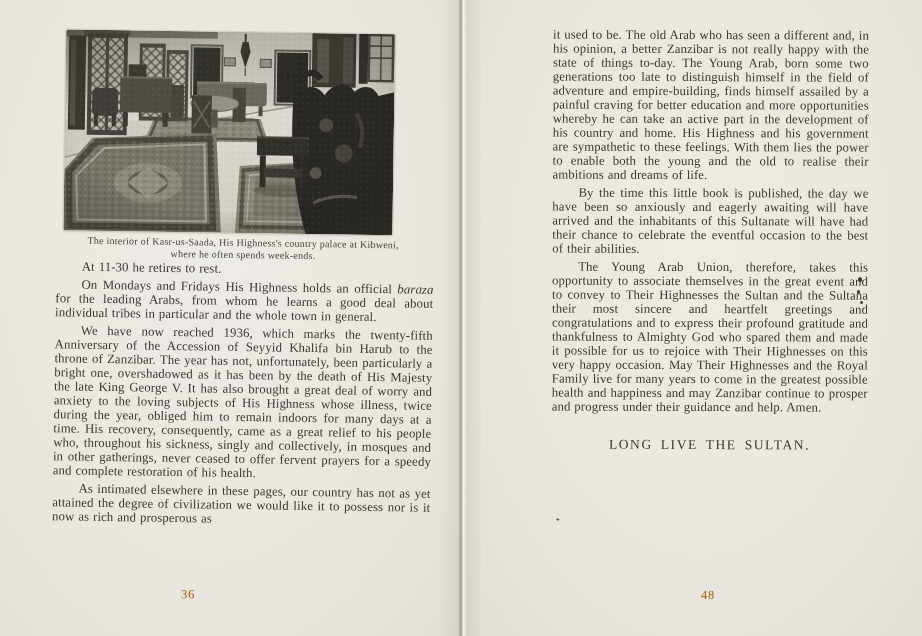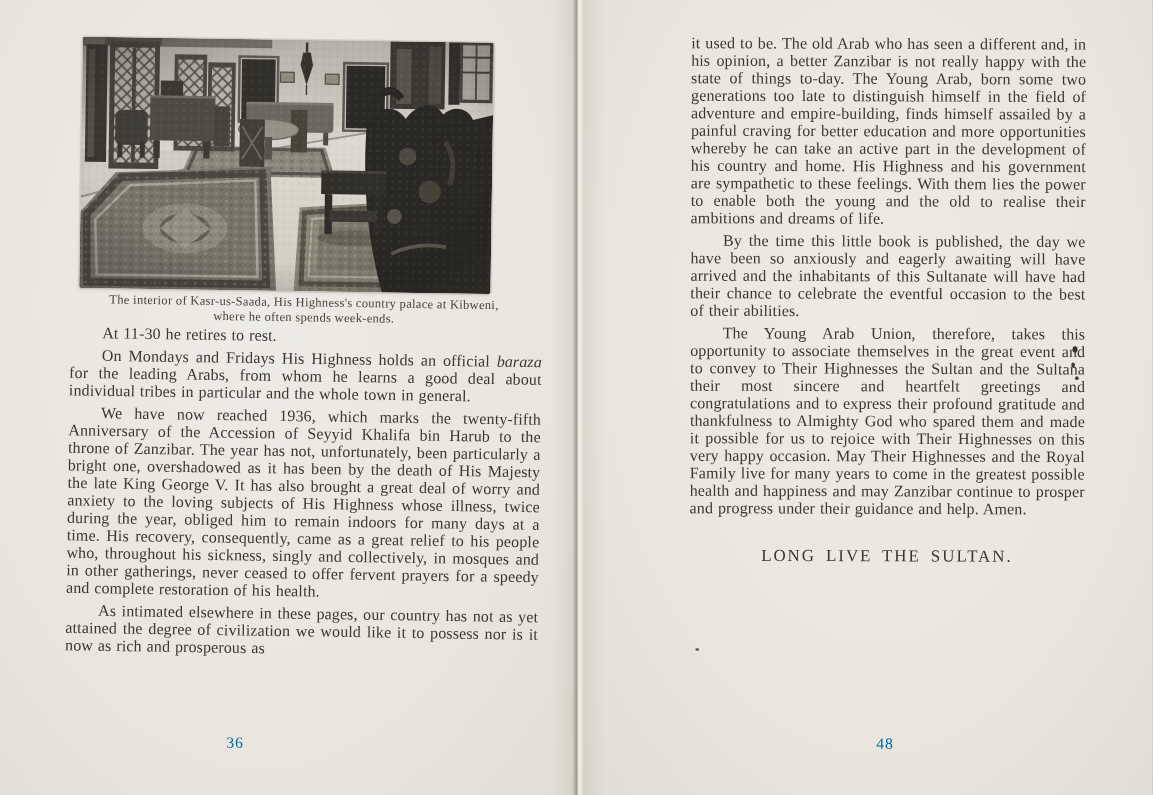--- a/index.html
+++ b/index.html
@@ -61,21 +61,21 @@
 
   .left-col  { left:25px; top:242px; width:378px; }
   .right-col { left:82px; top:28px;  width:316px; }
 
   .heading {
     text-align:center; text-indent:0;
     font-size:13.5px; letter-spacing:1.6px; word-spacing:3px;
     margin-top:24px !important; color:#39372f;
   }
 
-  .pagenum { position:absolute; font-size:12.5px; letter-spacing:.8px; color:#0369a1; }
+  .pagenum { position:absolute; font-size:12.5px; letter-spacing:.8px; color:#a16207; }
   .pn-left  { left:155px; top:568px; }
   .pn-right { left:232px; top:588px; }
 
   .speck { position:absolute; background:#55534a; border-radius:50%; }
   .speck.s1 { left:87px;  top:519px; width:3px; height:2px; }      
   .speck.e1 { left:858px; top:277px; width:4px; height:5px; background:#34322c; }
   .speck.e2 { left:857px; top:290px; width:3px; height:4px; background:#3c3a33; }
   .speck.e3 { left:860px; top:301px; width:3px; height:3px; background:#45433c; }
 </style>
 </head>

